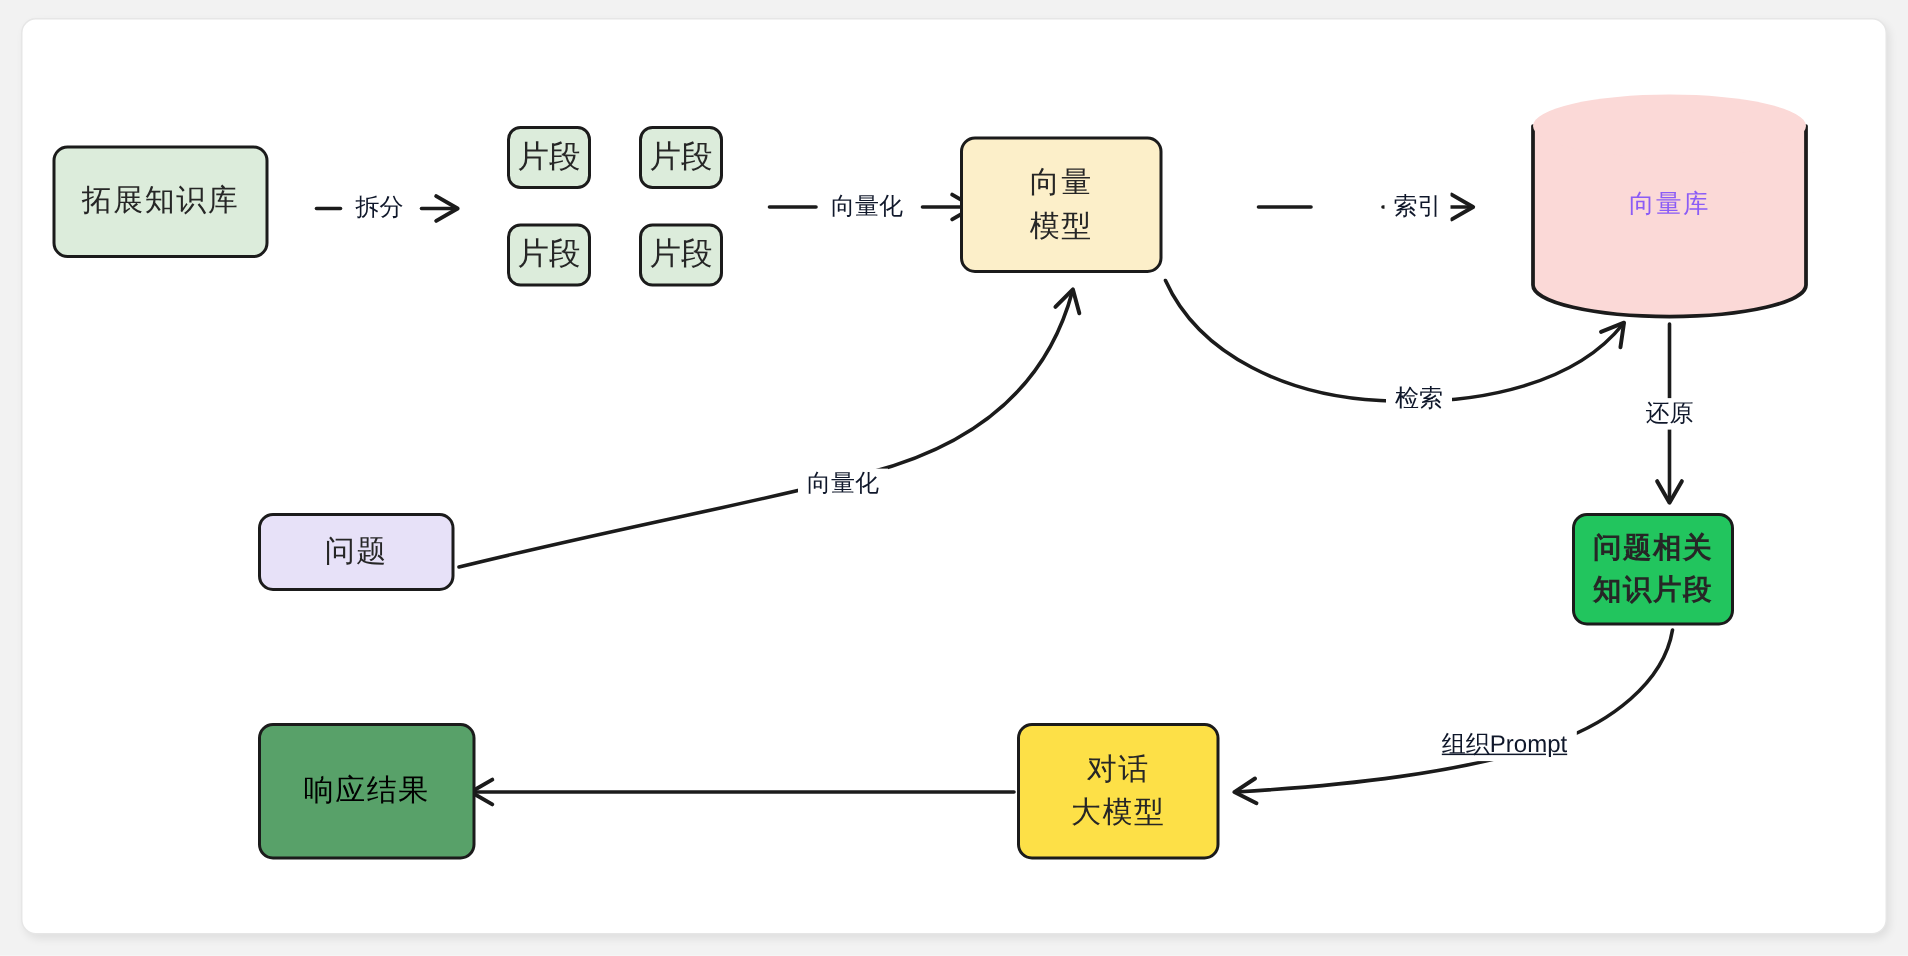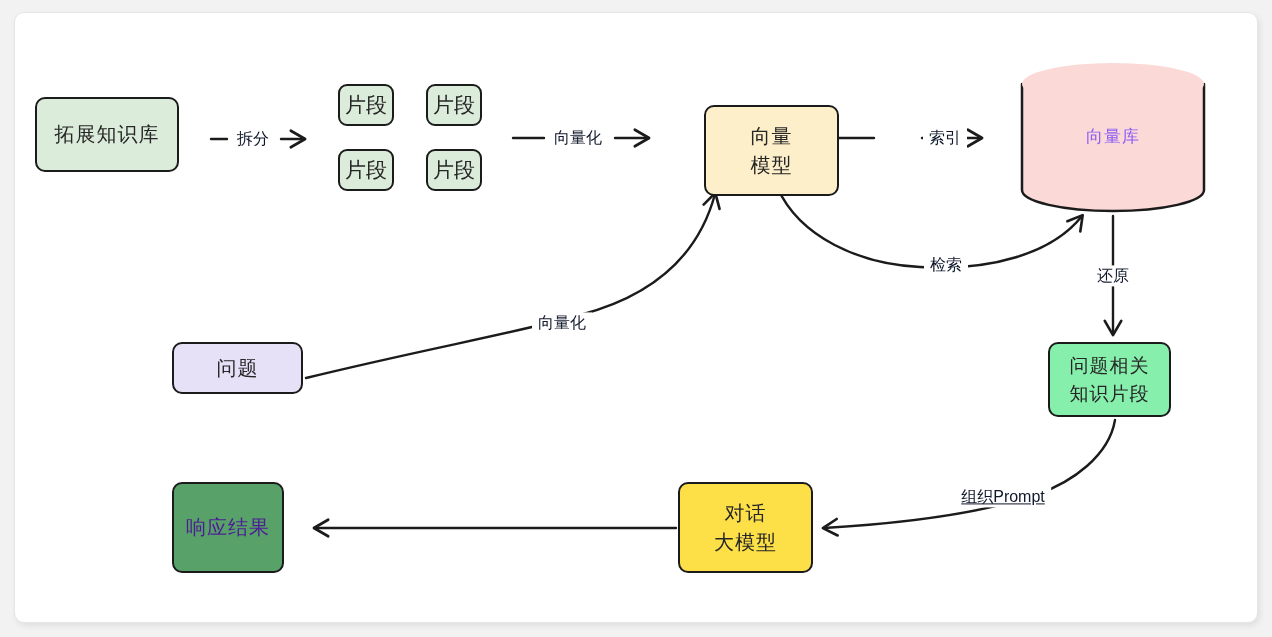--- a/index.html
+++ b/index.html
@@ -109,34 +109,34 @@
     <path d="M 676,528 L 315,528" marker-end="url(#arrow)"></path>
   </svg>
 
   <div class="node" style="left: 35px; top: 97px; width: 144px; height: 75px; background-color: rgb(220, 236, 219);">拓展知识库</div>
 
   <div class="node small" style="left: 338px; top: 84px; width: 56px; height: 42px; background-color: rgb(220, 236, 219);">片段</div>
   <div class="node small" style="left: 426px; top: 84px; width: 56px; height: 42px; background-color: rgb(220, 236, 219);">片段</div>
   <div class="node small" style="left: 338px; top: 149px; width: 56px; height: 42px; background-color: rgb(220, 236, 219);">片段</div>
   <div class="node small" style="left: 426px; top: 149px; width: 56px; height: 42px; background-color: rgb(220, 236, 219);">片段</div>
 
-  <div class="node" style="left: 704px; top: 91px; width: 135px; height: 91px; background-color: rgb(252, 239, 201); margin-top: 14px;">向量
+  <div class="node" style="left: 640px; top: 91px; width: 135px; height: 91px; background-color: rgb(252, 239, 201);">向量
 模型</div>
 
   <div class="cyl-label" style="left:1113px; top:136px;">向量库</div>
 
   <div class="node" style="left: 172px; top: 342px; width: 131px; height: 52px; background-color: rgb(231, 225, 248);">问题</div>
 
-  <div class="node" style="left: 1048px; top: 342px; width: 123px; height: 75px; font-size: 19px; background-color: #86efac;">问题相关
+  <div class="node" style="left: 1048px; top: 342px; width: 108px; height: 75px; font-size: 19px; background-color: #22c55e; font-weight: bold;">问题相关
 知识片段</div>
 
   <div class="node" style="left: 678px; top: 482px; width: 135px; height: 91px; background-color: #fde047;">对话
 大模型</div>
 
-  <div class="node" style="left: 172px; top: 482px; width: 112px; height: 91px; background-color: rgb(88, 161, 105); color: #4c1d95;">响应结果</div>
+  <div class="node" style="left: 172px; top: 482px; width: 145px; height: 91px; background-color: rgb(88, 161, 105); color: #000000;">响应结果</div>
 
   <div class="edge-label" style="left:253px; top:139px;">拆分</div>
   <div class="edge-label" style="left:578px; top:138px;">向量化</div>
   <div class="edge-label" style="left:945px; top:138px;">索引</div>
   <div class="edge-label" style="left:946px; top:267px;font-family:Liberation Mono, monospace;">检索</div>
   <div class="edge-label" style="left:1113px; top:276px;">还原</div>
   <div class="edge-label" style="left:562px; top:323px;">向量化</div>
   <div class="edge-label" style="left:1003px; top:497px;text-decoration:underline;">组织Prompt</div>
 </div>
 

